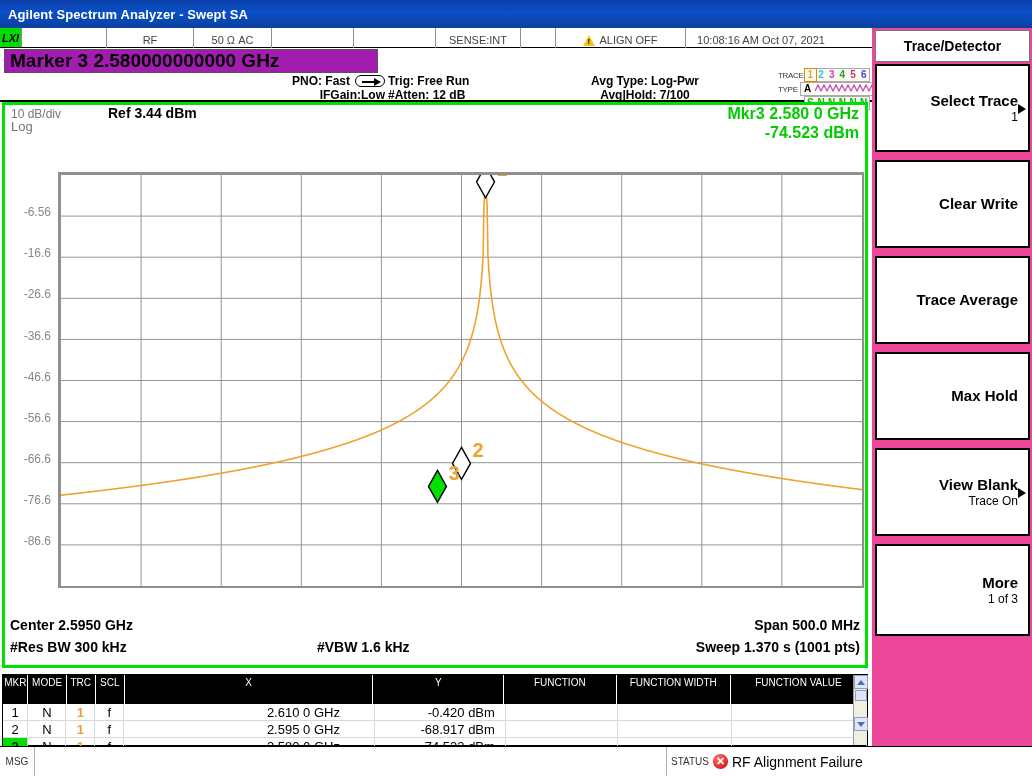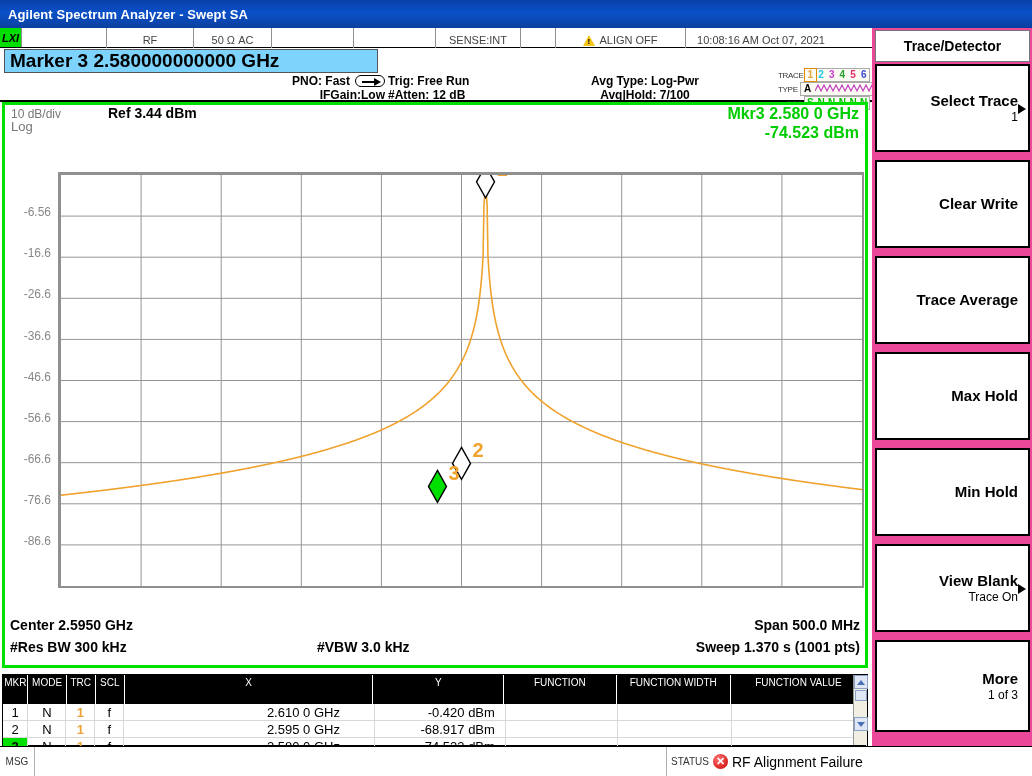--- a/index.html
+++ b/index.html
@@ -49,21 +49,21 @@
     content:"!"; position:absolute; left:-2px; top:2px; font-size:8px;
     color:#000; font-weight:bold; line-height:9px;
   }
   
   #settings{
     position:absolute; left:0; top:20px; width:872px; height:54px;
     background:#fff; border-bottom:2px solid #000;
   }
   #markerbox{
     position:absolute; left:4px; top:1px; width:374px; height:24px;
-    background:#7dd3fc; border:1px solid #555;
+    background:#a21caf; border:1px solid #555;
     font-size:19px; font-weight:bold; color:#000;
     display:flex; align-items:center; padding-left:5px; white-space:nowrap;
   }
   .col2{ position:absolute; left:195px; top:26px; width:190px;
          text-align:right; font-size:12px; font-weight:bold; line-height:14px;}
   .pnoRow{ display:flex; justify-content:flex-end; align-items:center; gap:5px;}
   .pnoPill{
     width:30px; height:12px; border:1.5px solid #000; border-radius:7px;
     position:relative; display:inline-block;
   }
@@ -340,21 +340,21 @@
               <text x="387.4699999999998" y="305.42792999999995" fill="#f0a22e" font-size="20" font-weight="bold" font-family="&quot;Liberation Sans&quot;, sans-serif">3</text>
             </g>
           </svg>
       </div>
     </div>
 
     <div id="bottominfo">
       <div class="bl" style="top:0">Center 2.5950 GHz</div>
       <div class="br" style="top:0">Span 500.0 MHz</div>
       <div class="bl" style="top:22px">#Res BW 300 kHz</div>
-      <div style="position:absolute;left:312px;top:22px">#VBW 3.0 kHz</div>
+      <div style="position:absolute;left:312px;top:22px">#VBW 1.6 kHz</div>
       <div class="br" style="top:22px">Sweep  1.370 s (1001 pts)</div>
     </div>
   </div>
 
   <div id="mkrtable">
     <div id="mkrhead">
         <div style="width: 28px;">MKR</div>
         <div style="width: 42px;">MODE</div>
         <div style="width: 32px;">TRC</div>
         <div style="width: 32px;">SCL</div>
@@ -438,23 +438,20 @@
       <div class="mkey" style="height: 88px;">
         <div class="kl">Clear Write</div>
       </div>
       <div class="mkey" style="height: 88px;">
         <div class="kl">Trace Average</div>
       </div>
       <div class="mkey" style="height: 88px;">
         <div class="kl">Max Hold</div>
       </div>
       <div class="mkey" style="height: 88px;">
-        <div class="kl">Min Hold</div>
-      </div>
-      <div class="mkey" style="height: 88px;">
         <div class="kl">View Blank</div>
         <div class="ks">Trace On</div>
         <div class="karrow"></div>
       </div>
       <div class="mkey" style="height: 92px;">
         <div class="kl">More</div>
         <div class="ks">1 of 3</div>
       </div>
     </div>
 </div>

